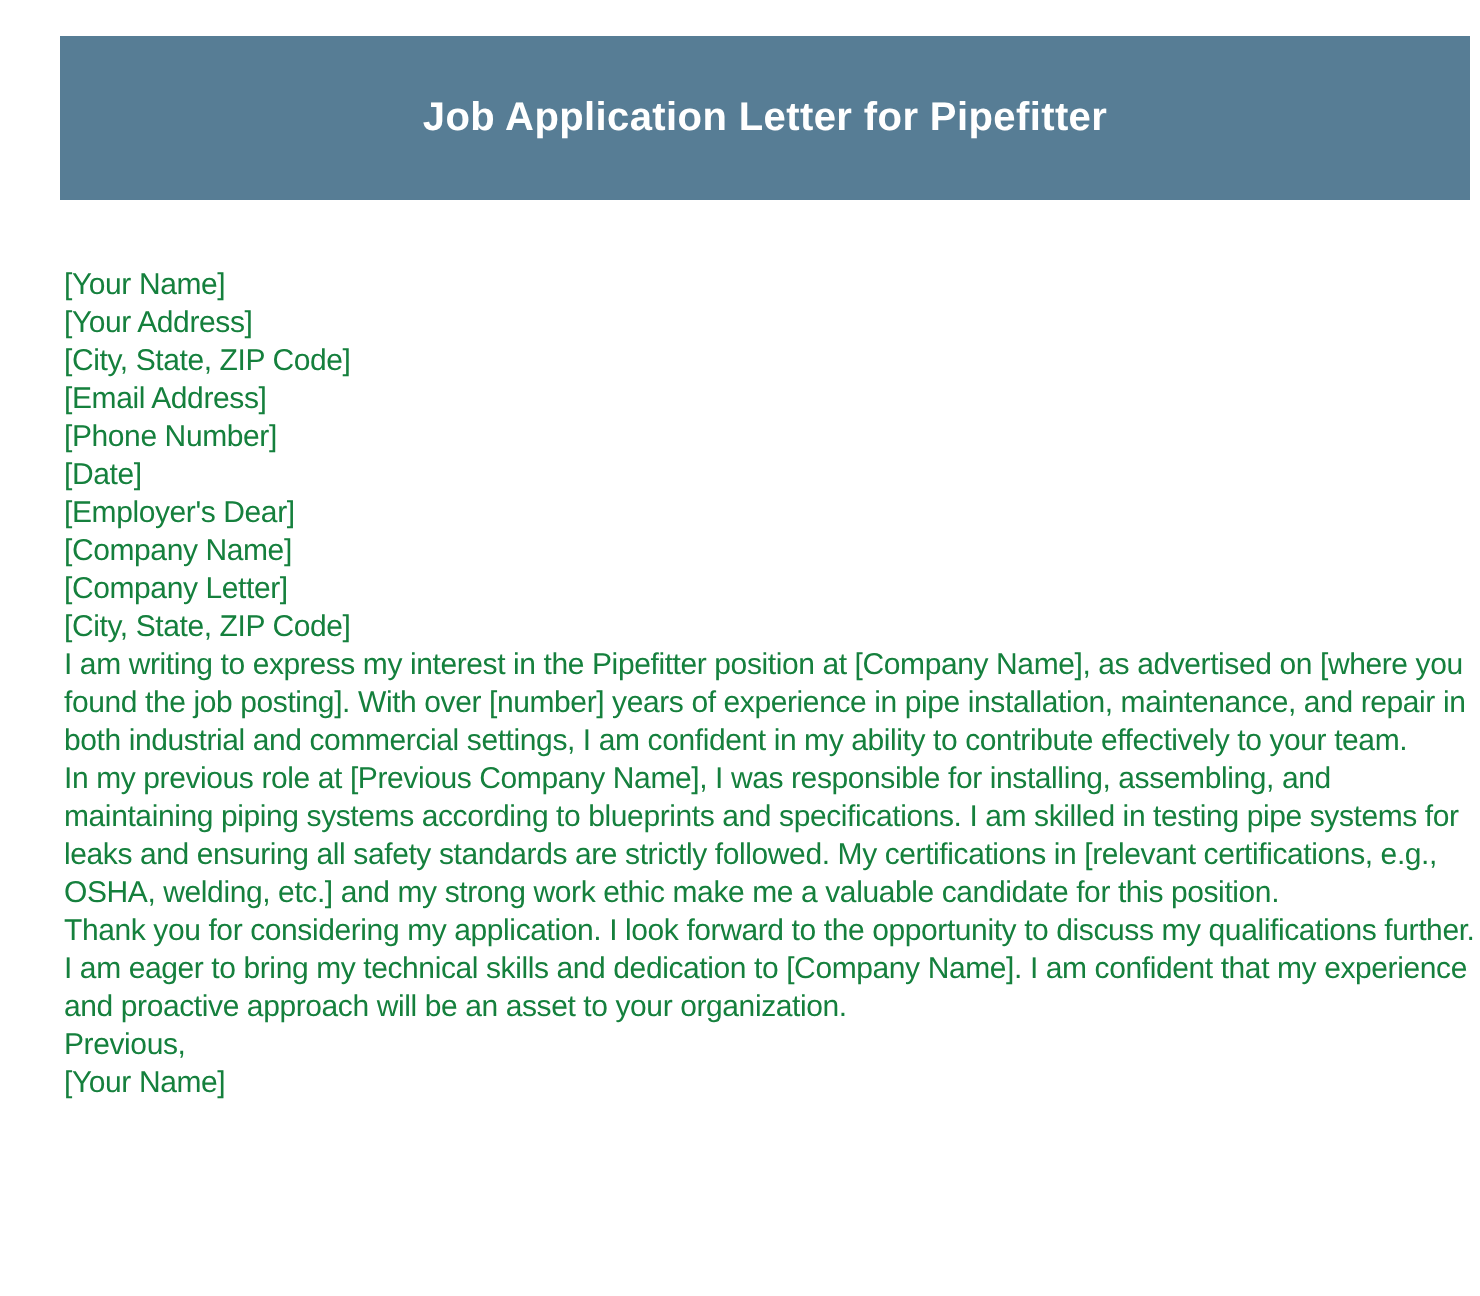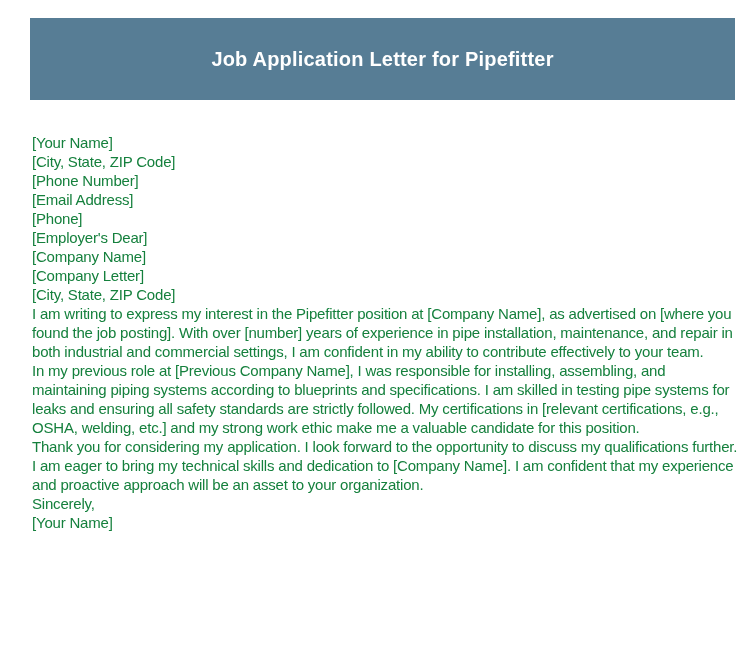--- a/index.html
+++ b/index.html
@@ -54,33 +54,34 @@
 
 <div class="page">
 
   <div class="header-band">
     <div class="header-title">Job Application Letter for Pipefitter</div>
   </div>
 
   <div class="letter-body">
 
     <div class="line">[Your Name]</div>
+    <div class="line">[Your Address]</div>
     <div class="line">[City, State, ZIP Code]</div>
+    <div class="line">[Email Address]</div>
     <div class="line">[Phone Number]</div>
-    <div class="line">[Email Address]</div>
-    <div class="line">[Phone]</div>
+    <div class="line">[Date]</div>
     <div class="line">[Employer's Dear]</div>
     <div class="line">[Company Name]</div>
     <div class="line">[Company Letter]</div>
     <div class="line">[City, State, ZIP Code]</div>
 
 
     <p>I am writing to express my interest in the Pipefitter position at [Company Name], as advertised on [where you found the job posting]. With over [number] years of experience in pipe installation, maintenance, and repair in both industrial and commercial settings, I am confident in my ability to contribute effectively to your team.</p>
     <p>In my previous role at [Previous Company Name], I was responsible for installing, assembling, and maintaining piping systems according to blueprints and specifications. I am skilled in testing pipe systems for leaks and ensuring all safety standards are strictly followed. My certifications in [relevant certifications, e.g., OSHA, welding, etc.] and my strong work ethic make me a valuable candidate for this position.</p>
     <p>Thank you for considering my application. I look forward to the opportunity to discuss my qualifications further.</p>
     <p>I am eager to bring my technical skills and dedication to [Company Name]. I am confident that my experience and proactive approach will be an asset to your organization.</p>
 
-    <div class="line">Sincerely,</div>
+    <div class="line">Previous,</div>
     <div class="line">[Your Name]</div>
 
   </div>
 
 </div>
 
 </body></html>

